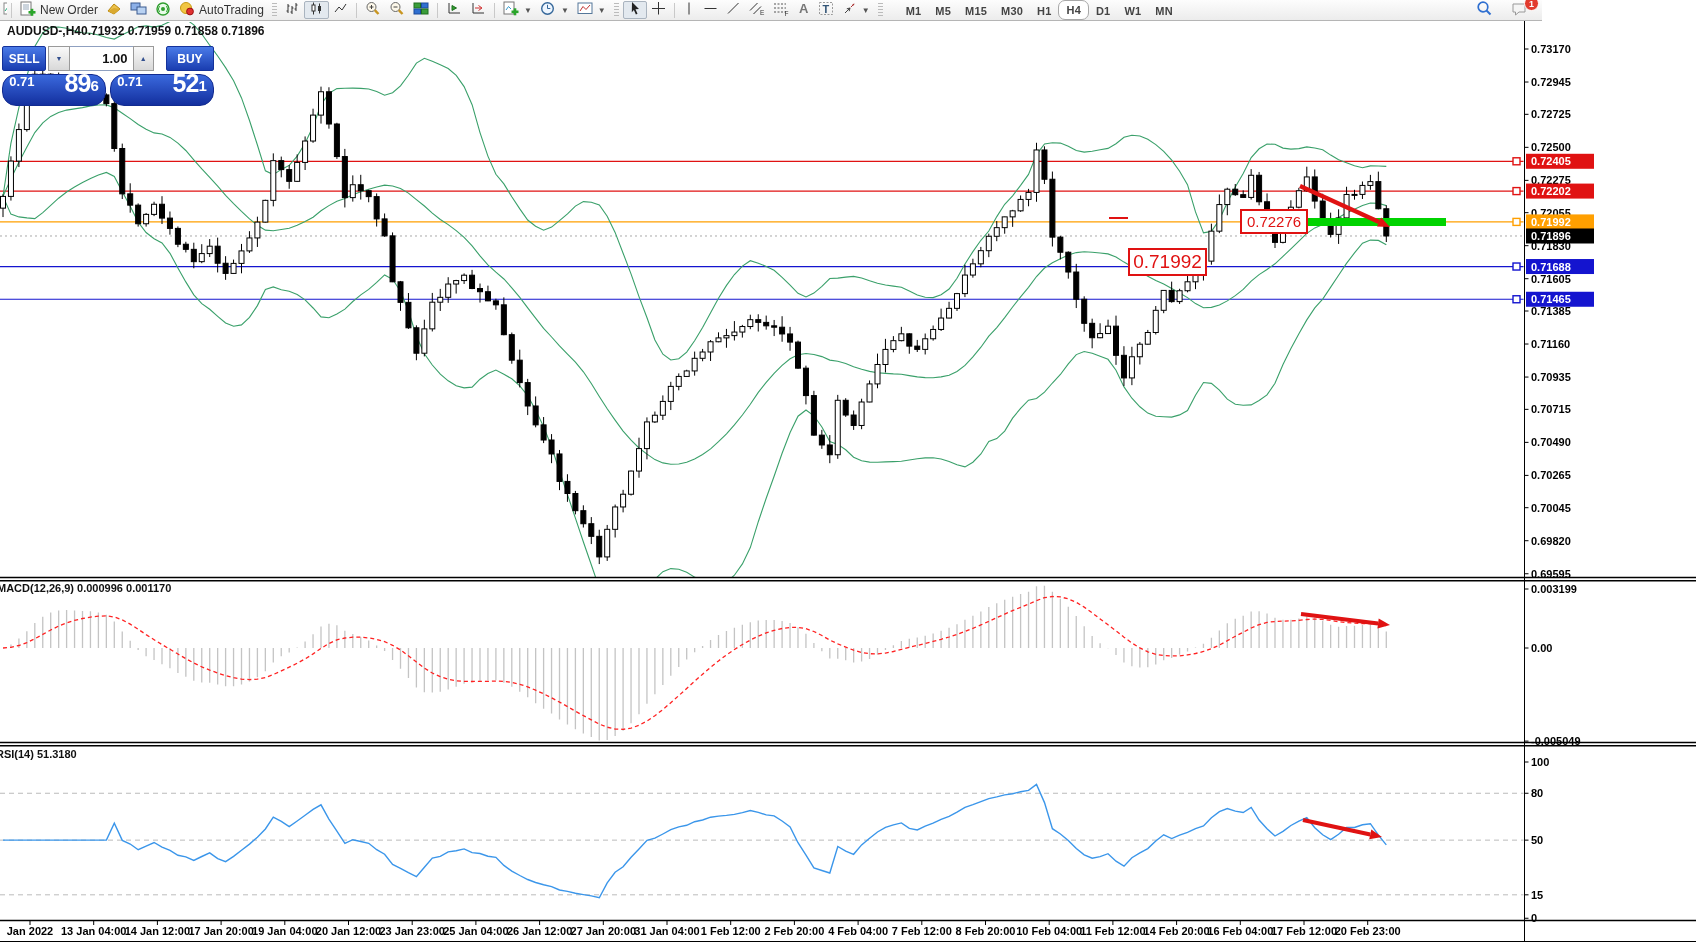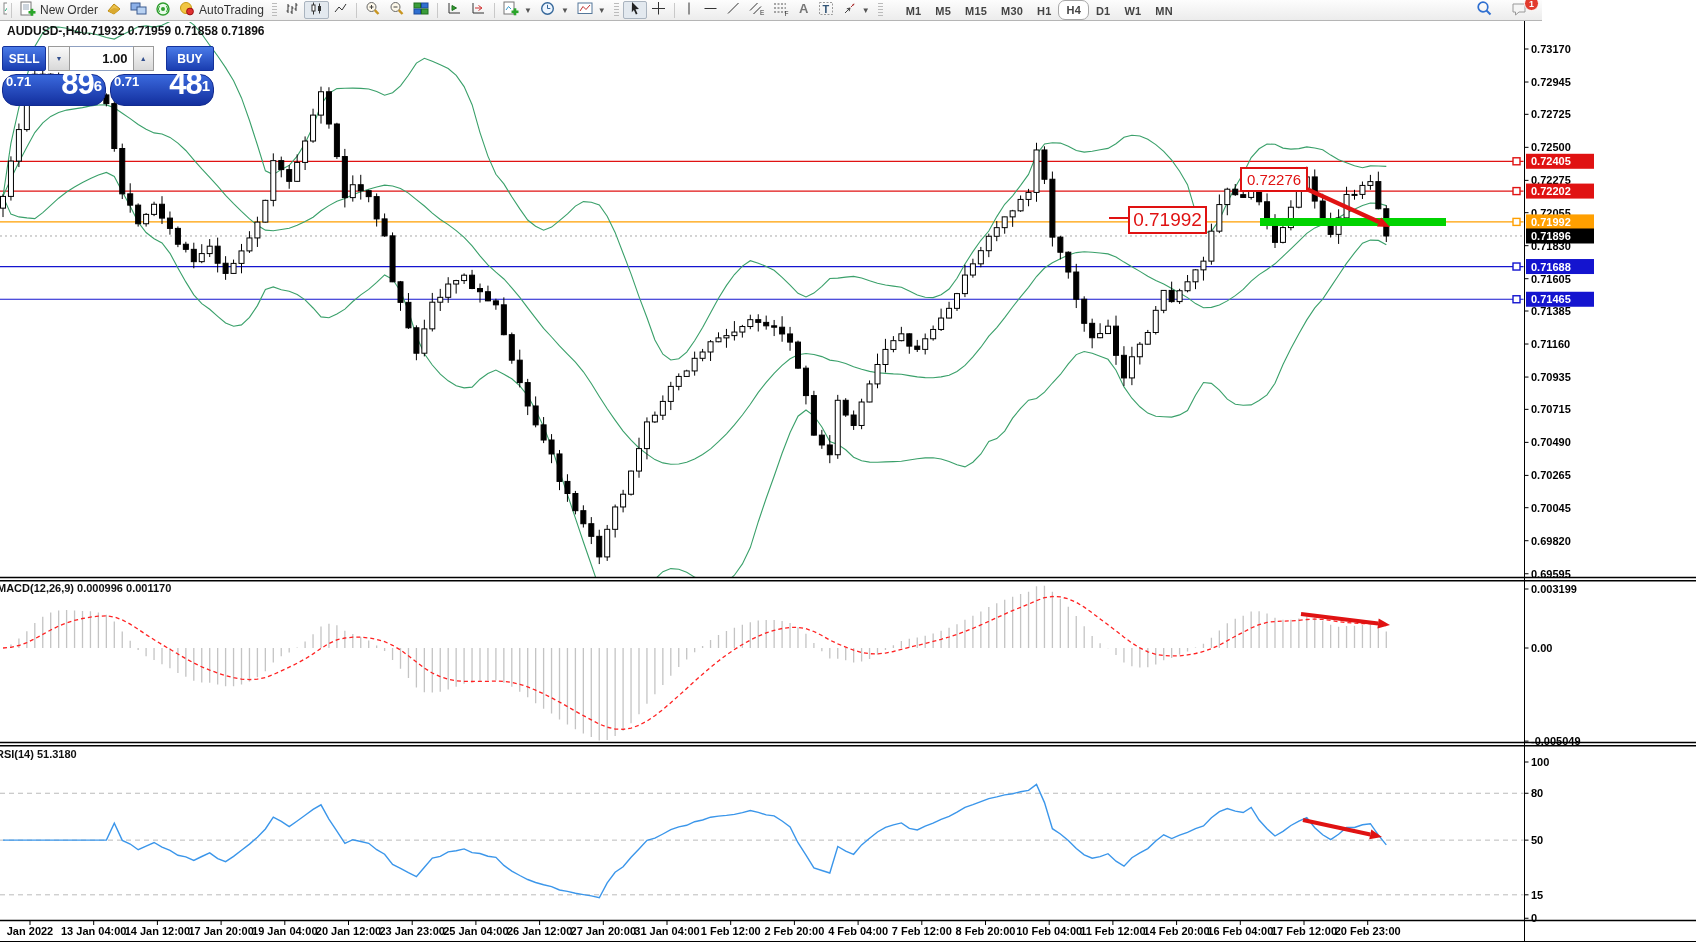--- a/index.html
+++ b/index.html
@@ -38,27 +38,27 @@
   #buy-btn{width:48px;margin-left:12px;}
   .spinbtn{width:20px;background:linear-gradient(#fafafa,#d8d8d8);border:1px solid #9a9a9a;
     color:#33508f;font-size:7px;display:flex;align-items:center;justify-content:center;}
   #vol-input{width:58px;border:1px solid #8fa0c0;border-left:none;border-right:none;
     text-align:right;padding:0 5px 0 0;font-family:"Liberation Sans",sans-serif;font-size:13px;font-weight:bold;color:#111;}
   #trade .row2{display:flex;margin-top:3px;height:32px;}
   .pricebox{flex:1;background:linear-gradient(#3a69dd,#132f9e);color:#fff;border:1px solid #122b90;border-radius:14px;
     display:flex;align-items:center;justify-content:center;padding-bottom:14px;}
   .pricebox + .pricebox{margin-left:4px;}
   .pb-small{font-size:13px;margin:0 2px 3px 0;}
-  .pb-big{font-size:31px;line-height:27px;letter-spacing:-1px;margin-left:28px;}
+  .pb-big{font-size:25px;line-height:27px;letter-spacing:-1px;margin-left:28px;}
   .pb-sup{font-size:15px;align-self:flex-start;margin-top:2px;}
   
   .pane-label{position:absolute;font-size:11px;font-weight:bold;color:#111;z-index:4;white-space:nowrap;}
   
   .annbox{position:absolute;background:#fff;border:2px solid #e01212;color:#e01212;
-    display:flex;align-items:center;justify-content:center;z-index:7;font-weight:normal;}
+    display:flex;align-items:center;justify-content:center;z-index:7;font-weight:normal;margin-top:42px;}
   #ann-resistance{font-size:15px;}
   #ann-support{font-size:19px;}
   #ann-support-dash{position:absolute;background:#e01212;z-index:7;}
   .icon{display:inline-block;}
 </style>
 </head>
 <body>
 
 <div id="app">
 
@@ -1043,21 +1043,21 @@
         <div id="buy-btn" class="bluebtn">BUY</div>
       </div>
       <div class="row2">
         <div class="pricebox">
           <span class="pb-small">0.71</span>
           <span class="pb-big">89</span>
           <span class="pb-sup">6</span>
         </div>
         <div class="pricebox">
           <span class="pb-small">0.71</span>
-          <span class="pb-big">48</span>
+          <span class="pb-big">52</span>
           <span class="pb-sup">1</span>
         </div>
       </div>
     </div>
 
     <div class="pane-label" style="left:-3px;top:561px">MACD(12,26,9) 0.000996 0.001170</div>
     <div class="pane-label" style="left:-4px;top:727px">RSI(14) 51.3180</div>
 
     <div id="ann-resistance" class="annbox" style="left: 1240px; top: 146px; width: 64px; height: 21px;">0.72276</div>
     <div id="ann-support" class="annbox" style="left: 1128px; top: 185px; width: 75px; height: 24px;">0.71992</div>

